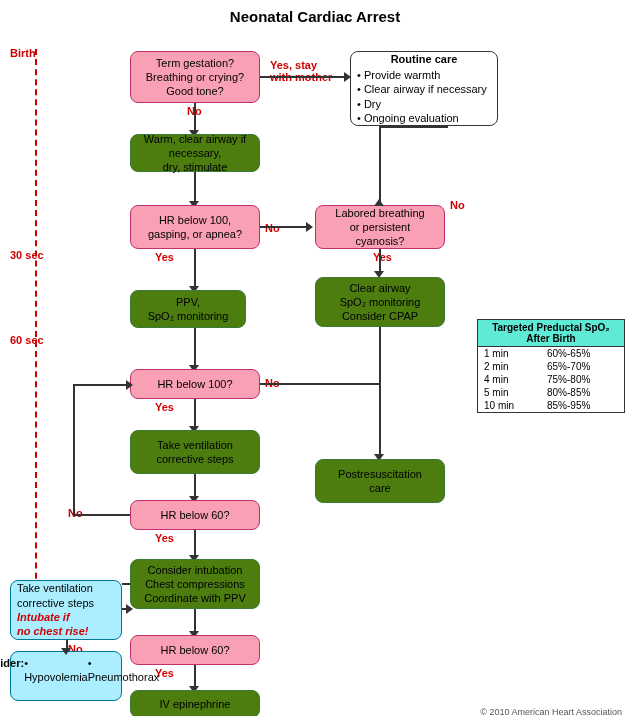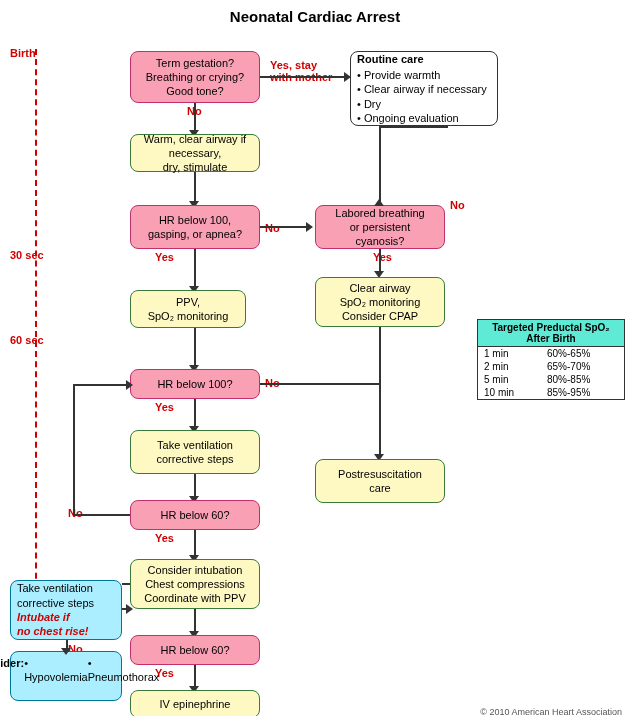--- a/index.html
+++ b/index.html
@@ -39,21 +39,21 @@
       line-height: 1.3;
       padding: 4px 6px;
     }
 
     .box-pink {
       background: #f9a0b4;
       border: 1.5px solid #c0306a;
     }
 
     .box-green {
-      background: #fef9c3;
+      background: #4d7c0f;
       border: 1.5px solid #3a7a3a;
     }
 
     .box-plain {
       background: #fff;
       border: 1.5px solid #333;
     }
 
     .box-cyan {
       background: #aaeeff;
@@ -181,21 +181,21 @@
     <span>Term gestation?<br>Breathing or crying?<br>Good tone?</span>
   </div>
 
   <div class="label-arrow" style="left:270px; top:30px;">Yes, stay</div>
   <div class="label-arrow" style="left:270px; top:42px;">with mother</div>
 
   <div class="arrow arrow-h" style="left:260px; top:47px; width:88px;"></div>
   <div class="arrowhead-right" style="left:344px; top:43px;"></div>
 
   <div class="box box-plain" style="left:350px; top:22px; width:148px; height:75px; text-align:left; align-items:flex-start; flex-direction:column;">
-    <div style="font-weight:bold; text-align:left; width:100%; margin-bottom:2px;">Routine care</div>
+    <div style="font-weight:bold; text-align:center; width:100%; margin-bottom:2px;">Routine care</div>
     <div>• Provide warmth</div>
     <div>• Clear airway if necessary</div>
     <div>• Dry</div>
     <div>• Ongoing evaluation</div>
   </div>
 
   <div class="label-arrow" style="left:187px; top:76px;">No</div>
 
   <div class="arrow arrow-v" style="left:194px; top:74px; height:30px;"></div>
   <div class="arrowhead-down" style="left:189px; top:101px;"></div>
@@ -332,20 +332,24 @@
       </tr>
       <tr>
             <td>1 min</td>
             <td>60%-65%</td>
           </tr>
       <tr>
             <td>2 min</td>
             <td>65%-70%</td>
           </tr>
       <tr>
+            <td>4 min</td>
+            <td>75%-80%</td>
+          </tr>
+      <tr>
             <td>5 min</td>
             <td>80%-85%</td>
           </tr>
       <tr>
             <td>10 min</td>
             <td>85%-95%</td>
           </tr>
     </tbody>
       </table>
   </div>

